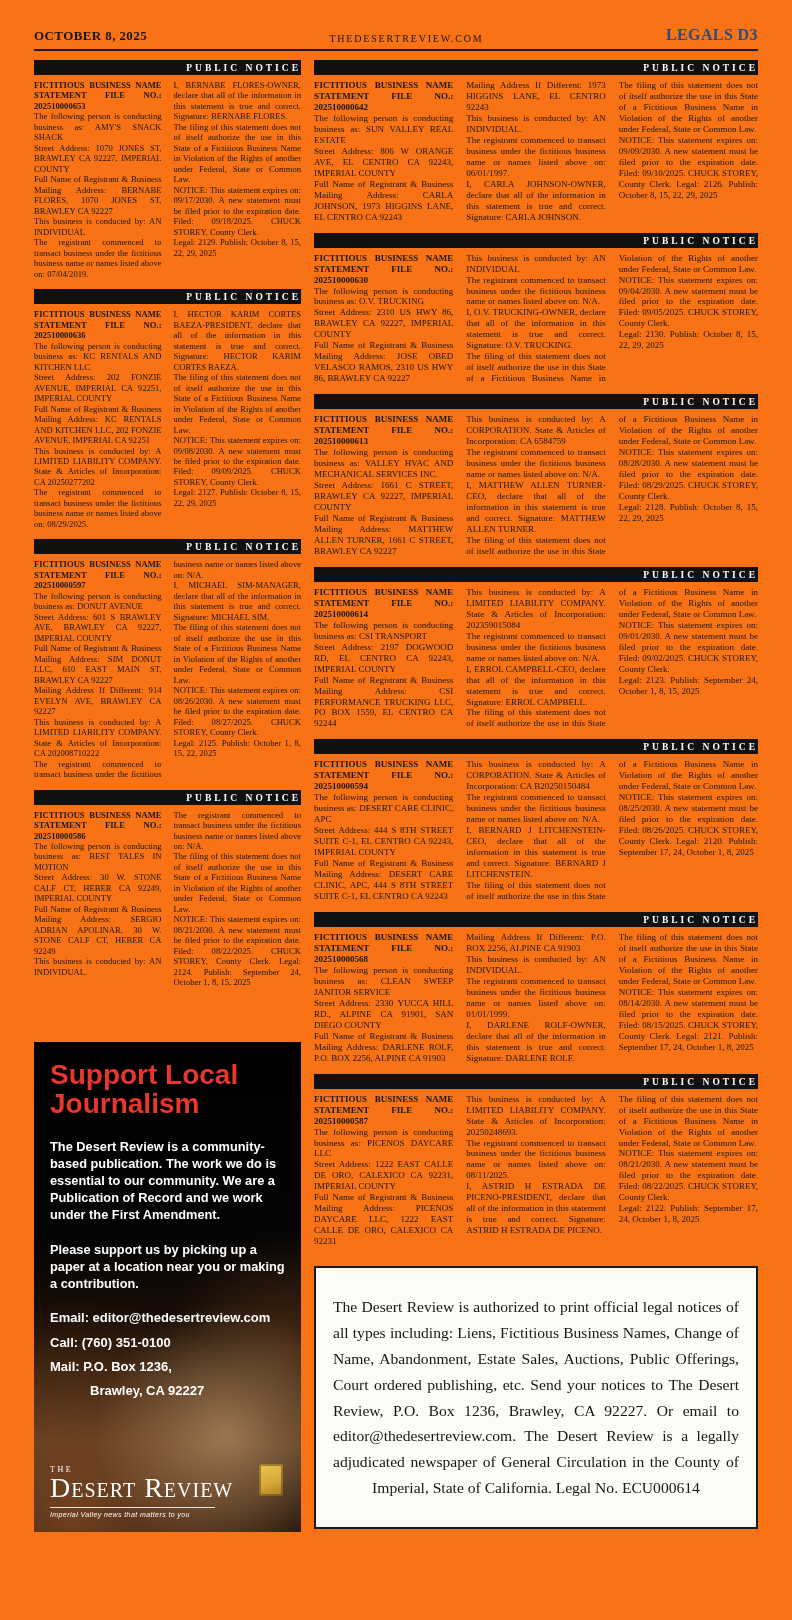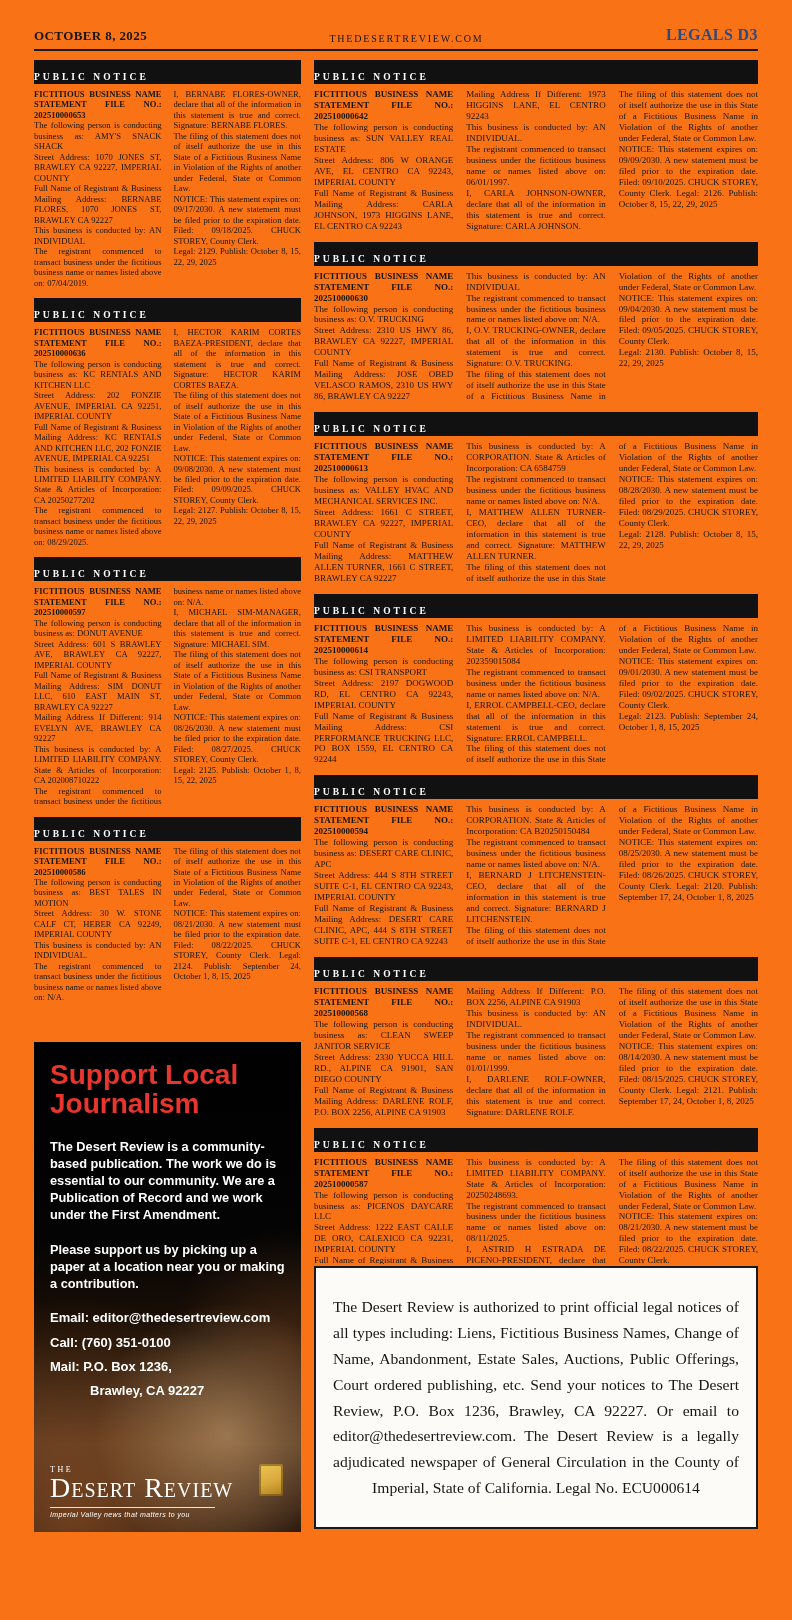--- a/index.html
+++ b/index.html
@@ -11,22 +11,22 @@
     display:flex;justify-content:space-between;align-items:flex-end;padding-bottom:5px}
   .m-date{font-weight:700;font-size:13px;letter-spacing:.4px}
   .m-site{font-size:10px;letter-spacing:1.8px}
   .m-section{font-weight:700;font-size:16px;color:#2b4a7d;letter-spacing:.4px}
 
   
   .notices{position:absolute;overflow:hidden}
   .notices-left{left:34px;top:60px;width:267px;height:978px}
   .notices-right{left:314px;top:60px;width:444px;height:1204px}
   .notice{margin-bottom:10px}
-  .pn-bar{background:#111;color:#fff;text-align:left;font-weight:700;font-size:9.5px;
-    letter-spacing:3px;padding:12px 0 2px;margin-bottom:5px}
+  .pn-bar{background:#111;color:#fff;text-align:right;font-weight:700;font-size:9.5px;
+    letter-spacing:3px;padding:3px 0 2px;margin-bottom:5px}
   .notice-text{text-align:justify;line-height:1.22;overflow-wrap:break-word}
   .notices-left .notice-text{font-size:8.6px}
   .notices-right .notice-text{font-size:9px}
   .cols2{column-count:2;column-gap:12px}
   .cols3{column-count:3;column-gap:13px}
   .notice-title{font-size:inherit;line-height:inherit;font-weight:700;margin:0;display:block}
   .notice-para{margin:0}
 
   
   .ad{position:absolute;left:34px;top:1042px;width:267px;height:490px;color:#fff;
@@ -132,20 +132,21 @@
       <article class="notice">
         <div class="pn-bar">
           <span>PUBLIC NOTICE</span>
         </div>
         <div class="notice-text cols2">
           <h3 class="notice-title">FICTITIOUS BUSINESS NAME STATEMENT FILE NO.: 202510000586</h3>
           <div>
 
           <p class="notice-para">The following person is conducting business as: BEST TALES IN MOTION</p>
             <p class="notice-para">Street Address: 30 W. STONE CALF CT, HEBER CA 92249, IMPERIAL COUNTY</p>
+            <p class="notice-para">Full Name of Registrant &amp; Business Mailing Address: SERGIO ADRIAN APOLINAR, 30 W. STONE CALF CT, HEBER CA 92249</p>
             <p class="notice-para">This business is conducted by: AN INDIVIDUAL.</p>
             <p class="notice-para">The registrant commenced to transact business under the fictitious business name or names listed above on: N/A.</p>
             <p class="notice-para">The filing of this statement does not of itself authorize the use in this State of a Fictitious Business Name in Violation of the Rights of another under Federal, State or Common Law.</p>
             <p class="notice-para">NOTICE: This statement expires on: 08/21/2030. A new statement must be filed prior to the expiration date. Filed: 08/22/2025. CHUCK STOREY, County Clerk. Legal: 2124. Publish: September 24, October 1, 8, 15, 2025</p>
           </div>
         </div>
       </article>
     </section>
 
   <section class="notices notices-right">

